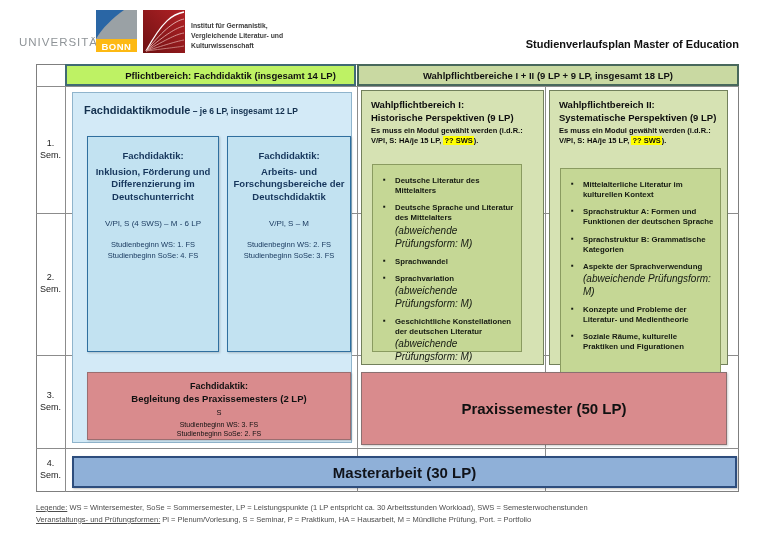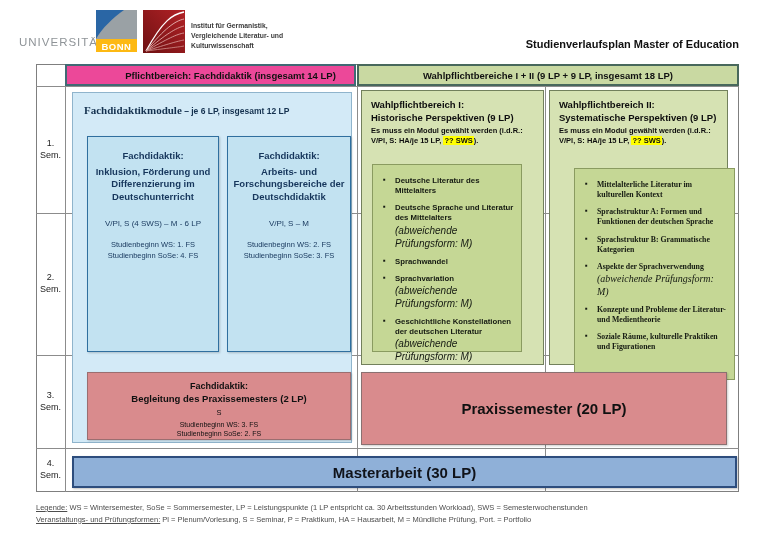--- a/index.html
+++ b/index.html
@@ -18,28 +18,28 @@
   .gv,.gh{position:absolute;background:#8c8c8c;z-index:1;}
   .gv{width:1px;} .gh{height:1px;}
 
   .sem{position:absolute;left:36px;width:29px;text-align:center;font-size:9px;color:#222;line-height:1.3;z-index:2;
        display:flex;flex-direction:column;justify-content:center;}
 
   
   .sec-head{position:absolute;top:64px;height:22px;box-sizing:border-box;z-index:3;
             display:flex;align-items:center;justify-content:center;
             font-size:9.5px;font-weight:bold;color:#111;}
-  .sec-head.blue{left:65px;width:291px;background:#ec4899;border:2px solid #406a74;padding-left:40px;}
+  .sec-head.blue{left:65px;width:291px;background:#bef264;border:2px solid #406a74;padding-left:40px;}
   .sec-head.green{left:357px;width:382px;background:#c9d9a2;border:2px solid #48685c;}
 
   
   .panel-blue{position:absolute;left:72px;top:92px;width:280px;height:351px;background:#d3eaf7;
               border:1.5px solid #8fb4cc;box-sizing:border-box;z-index:2;}
   .panel-blue-title{position:absolute;left:84px;top:100px;z-index:3;color:#14314f;}
-  .panel-blue-title .big{font-weight:bold;font-size:11px;font-family:Liberation Serif, serif;}
+  .panel-blue-title .big{font-weight:bold;font-size:11px;}
   .panel-blue-title .small{font-weight:bold;font-size:8.5px;}
 
   .module{position:absolute;top:136px;height:216px;background:#c2e2f1;border:1.5px solid #2f6f9f;
           box-sizing:border-box;z-index:3;color:#16365c;text-align:center;
           display:flex;flex-direction:column;align-items:center;padding:13px 5px 6px 5px;
           box-shadow:1px 1px 2px rgba(0,0,0,0.2);}
   .module.m1{left:87px;width:132px;}
   .module.m2{left:227px;width:124px;}
   .m-heading{font-weight:bold;font-size:9.5px;margin-bottom:5px;}
   .m-title{font-weight:bold;font-size:9.5px;line-height:1.3;}
@@ -58,21 +58,21 @@
   .panel-green{position:absolute;top:90px;height:275px;background:#d6e2b3;border:1px solid #72805c;
                box-sizing:border-box;z-index:2;padding:8px 9px 0 9px;}
   .panel-green.g1{left:361px;width:183px;}
   .panel-green.g2{left:549px;width:179px;}
   .wpb-title{font-weight:bold;font-size:9.5px;color:#0e0e0e;line-height:1.35;}
   .wpb-sub{font-weight:bold;font-size:7.5px;color:#0e0e0e;line-height:1.4;margin-top:1px;}
   .hl{background:#ffff00;padding:0 1px;}
 
   .green-list{position:absolute;background:#c5d795;border:1px solid #8a9b60;box-sizing:border-box;z-index:3;}
   .green-list.l1{left:372px;top:164px;width:150px;height:188px;}
-  .green-list.l2{left:574px;top:168px;width:161px;height:212px;font-family:Liberation Serif, serif;}
+  .green-list.l2{left:560px;top:168px;width:161px;height:212px;}
   .wpb-list{list-style:none;margin:0;padding:11px 6px 6px 8px;}
   .wpb-list li{position:relative;padding-left:14px;font-size:7.8px;font-weight:bold;color:#151a12;
                line-height:1.3;margin-bottom:7px;}
   .wpb-list li::before{content:"▪";position:absolute;left:2px;top:-1px;font-size:8px;color:#151a12;}
   .wpb-list .note{display:block;font-style:italic;font-weight:normal;font-size:10px;}
   .wpb-list .note:empty{display:none;}
 
   
   .praxis{position:absolute;left:361px;top:372px;width:366px;height:73px;background:#d98b8d;
           border:1px solid #8a7071;box-sizing:border-box;z-index:3;display:flex;align-items:center;
@@ -226,21 +226,21 @@
     <ul class="wpb-list">
       <li><span>Mittelalterliche Literatur im kulturellen Kontext</span></li>
       <li><span>Sprachstruktur A: Formen und Funktionen der deutschen Sprache</span></li>
       <li><span>Sprachstruktur B: Grammatische Kategorien</span></li>
       <li><span>Aspekte der Sprachverwendung</span><span class="note">(abweichende Prüfungsform: M)</span></li>
       <li><span>Konzepte und Probleme der Literatur- und Medientheorie</span></li>
       <li><span>Soziale Räume, kulturelle Praktiken und Figurationen</span></li>
     </ul>
   </div>
 
-  <div class="praxis">Praxissemester (20 LP)</div>
+  <div class="praxis">Praxissemester (50 LP)</div>
   <div class="master">Masterarbeit (30 LP)</div>
 
   <div class="legend">
     <div>
       <span class="lead">Legende:</span><span> WS = Wintersemester, SoSe = Sommersemester, LP = Leistungspunkte (1 LP entspricht ca. 30 Arbeitsstunden Workload), SWS = Semesterwochenstunden</span>
     </div>
     <div>
       <span class="lead">Veranstaltungs- und Prüfungsformen:</span><span> Pl = Plenum/Vorlesung, S = Seminar, P = Praktikum, HA = Hausarbeit, M = Mündliche Prüfung, Port. = Portfolio</span>
     </div>
   </div>

